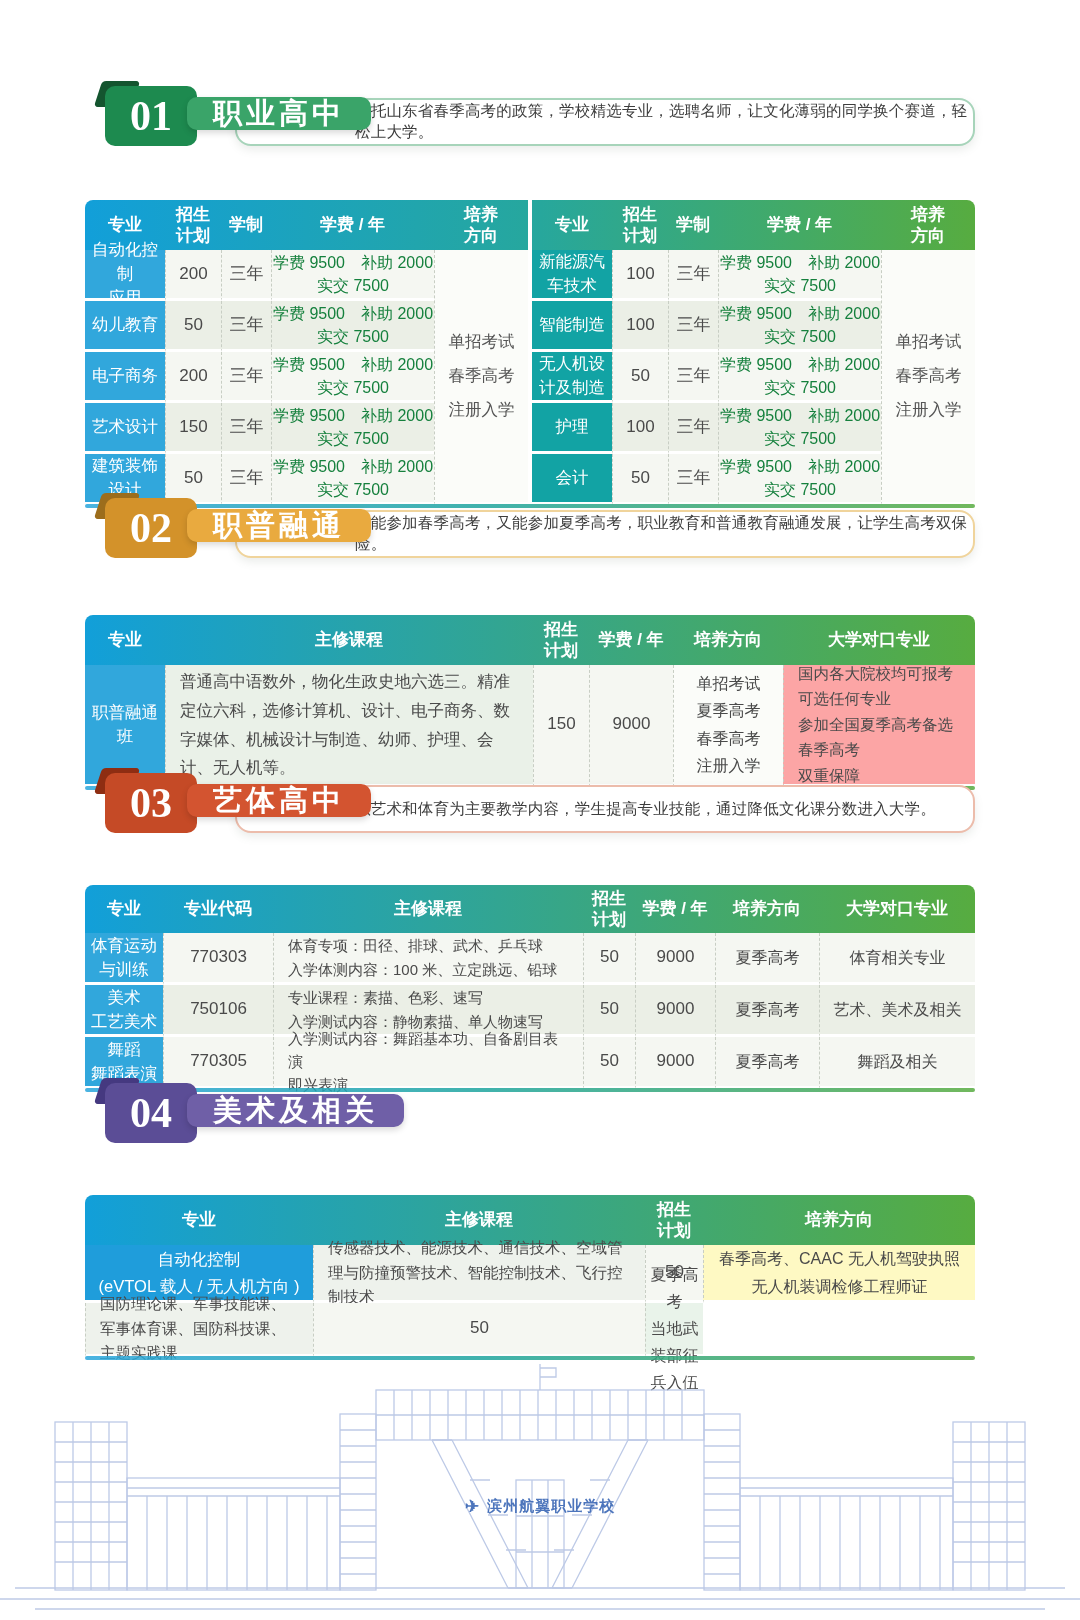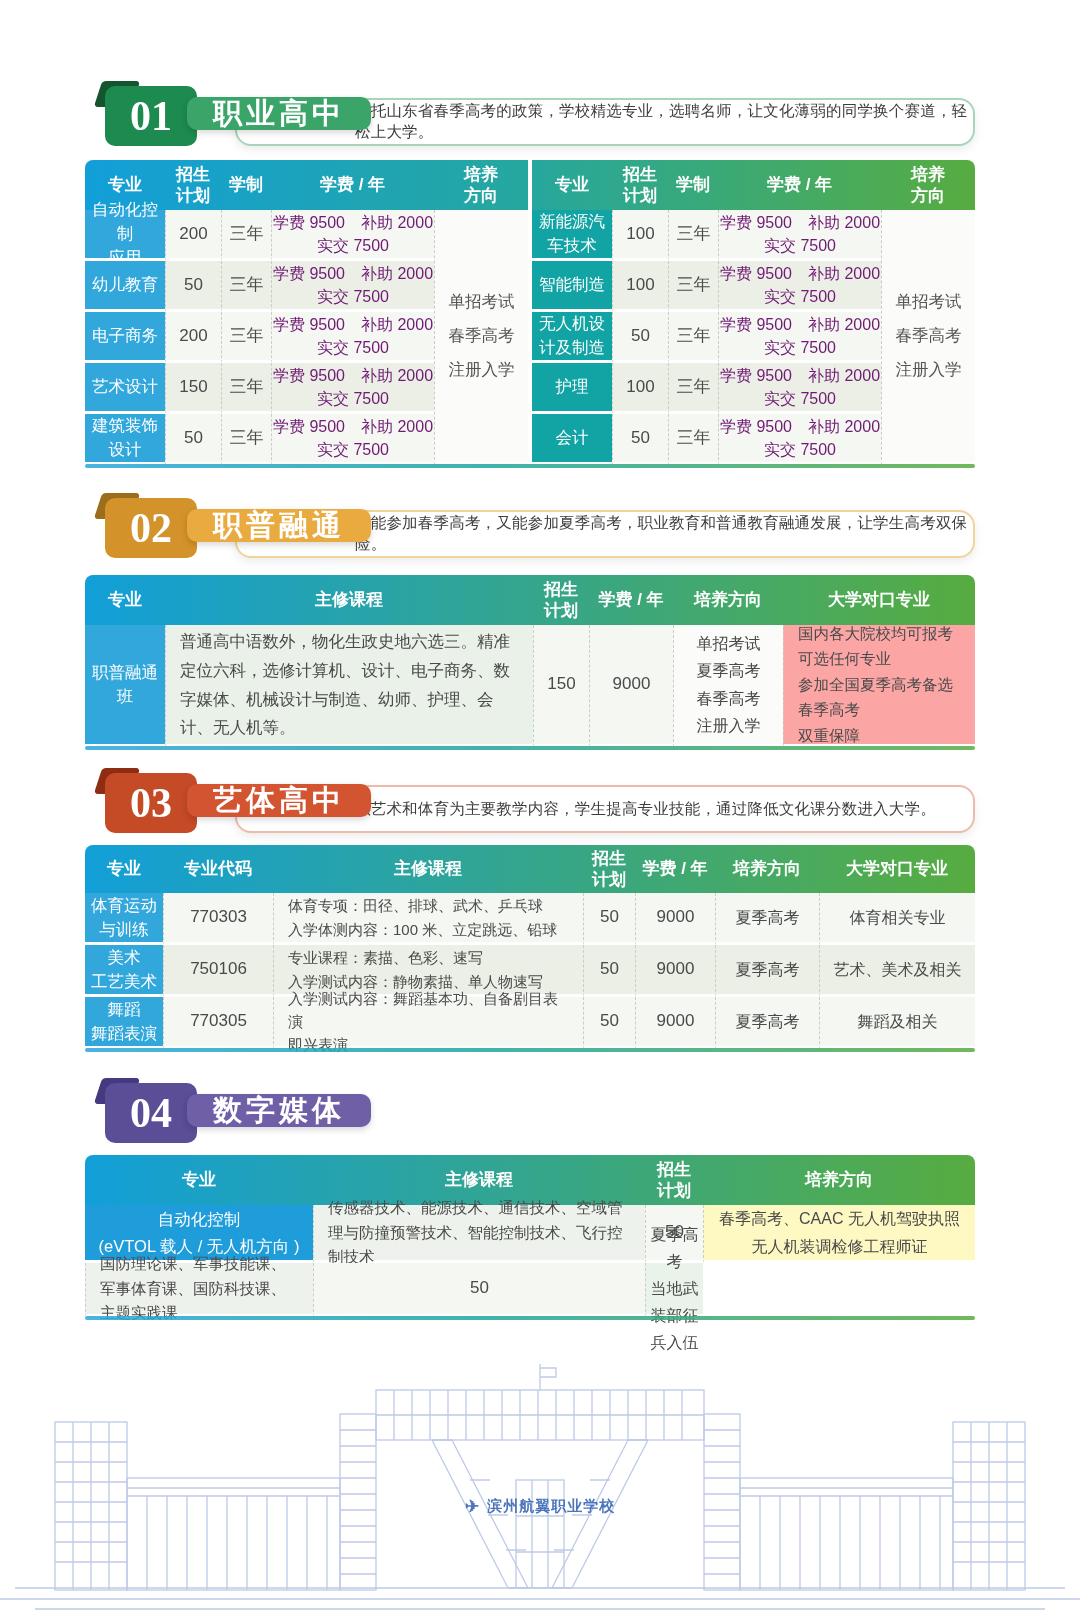--- a/index.html
+++ b/index.html
@@ -21,37 +21,37 @@
        font-family:"Liberation Serif",serif;font-size:42px;font-weight:700;}
   .tab{position:relative;z-index:1;margin-left:-10px;margin-top:11px;height:33px;background:var(--main);
        color:#fff;display:flex;align-items:center;border-radius:10px;padding:0 26px;
        font-size:29px;font-weight:700;letter-spacing:4px;box-shadow:0 3px 6px rgba(0,0,0,.15);}
   .s1{--main:#3aa469;--dark:#1d8a4f;--fold:#14552f;--line:#a7d4ba;}
   .s2{--main:#e9aa3f;--dark:#d3922a;--fold:#9c6d1c;--line:#f0d49c;}
   .s3{--main:#d35430;--dark:#c54a26;--fold:#8e2d12;--line:#ecbcab;}
   .s4{--main:#6f5fa7;--dark:#5b4d96;--fold:#453980;--line:#c9c2e0;}
 
   
-  .tbl{position:absolute;left:85px;width:890px;}
+  .tbl{position:absolute;left:85px;width:890px;margin-top:40px;}
   .tbl::after{content:'';position:absolute;left:0;right:0;bottom:-3px;height:4px;border-radius:2px;
               background:linear-gradient(90deg,#2aa6dc,#1fa59e 45%,#58ac41);opacity:.85;}
   .thead{display:grid;align-items:center;justify-items:center;color:#fff;font-weight:700;
          font-size:17px;text-align:center;line-height:1.25;}
   .gl{background:linear-gradient(90deg,#129fd9,#26a79e);border-radius:8px 0 0 0;}
   .gr{background:linear-gradient(90deg,#26a79e,#57ac40);border-radius:0 8px 0 0;}
   .gf{background:linear-gradient(90deg,#129fd9,#57ac40);border-radius:8px 8px 0 0;}
   .tbody{display:grid;}
   .c{display:flex;align-items:center;justify-content:center;text-align:center;
      border-bottom:3px solid #fff;font-size:17px;line-height:1.45;box-sizing:border-box;}
   .cl{justify-content:flex-start;text-align:left;padding:0 14px;}
   .fc{background:var(--fcbg,#31a7dc);color:#fff;font-size:16.5px;}
   .vd{border-left:1px dashed #c8cec4;}
   .ra{background:#f5f7f2;}
   .rb{background:#ebefe6;}
-  .fee{font-size:16px;color:#701a75;}
+  .fee{font-size:16px;color:#15803d;}
   .dirc{background:#fbfcf9;color:#555;font-size:16.5px;line-height:2.05;border-bottom:3px solid #fff;
         display:flex;align-items:center;justify-content:center;text-align:center;border-left:1px dashed #c8cec4;}
   .t1half{position:absolute;top:0;width:443px;}
   .small{font-size:15px;line-height:1.55;}
 
   
   .art{position:absolute;left:0;top:1330px;}
   .logo{position:absolute;left:50%;top:1496px;transform:translateX(-50%);display:flex;gap:7px;
         align-items:center;color:#3a67b5;font-size:15px;font-weight:700;letter-spacing:1px;opacity:.9;}
   .logo-mark{font-size:17px;}
@@ -251,21 +251,21 @@
       <div class="c ra vd" data-bind="t3.rows.2.fee">9000</div>
       <div class="c ra vd" style="font-size:16px" data-bind="t3.rows.2.dir">夏季高考</div>
       <div class="c ra vd" style="font-size:16px" data-bind="t3.rows.2.target">舞蹈及相关</div>
     </div>
   </div>
 
   <div class="sec s4" style="top:1083px">
     <div class="badge">
       <span class="fold"></span>
       <span class="num" data-bind="sections.3.num">04</span>
-      <span class="tab" data-bind="sections.3.title">数字媒体</span>
+      <span class="tab" data-bind="sections.3.title">美术及相关</span>
     </div>
   </div>
 
   <div class="tbl" style="top:1155px;height:162px">
     <div class="thead gf" style="grid-template-columns:228px 332px 58px 272px;height:50px">
       <span data-bind="t4.headers.major">专业</span>
       <span data-bind="t4.headers.courses">主修课程</span>
       <span data-bind="t4.headers.plan">招生
 计划</span>
       <span data-bind="t4.headers.dir">培养方向</span>

